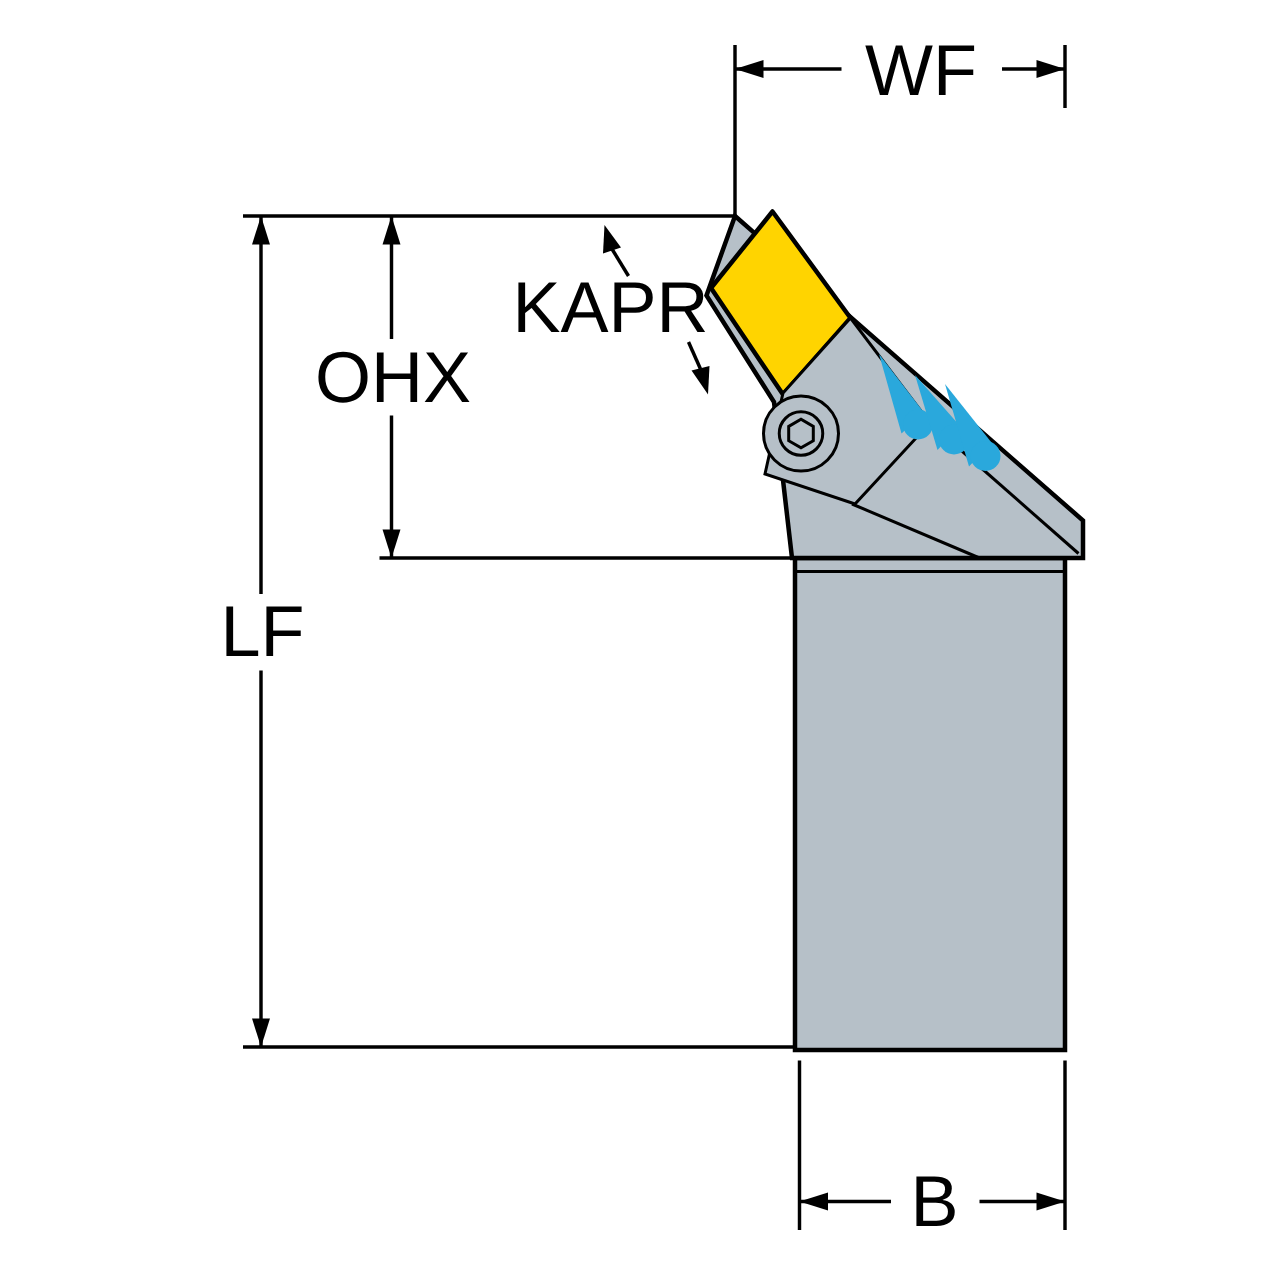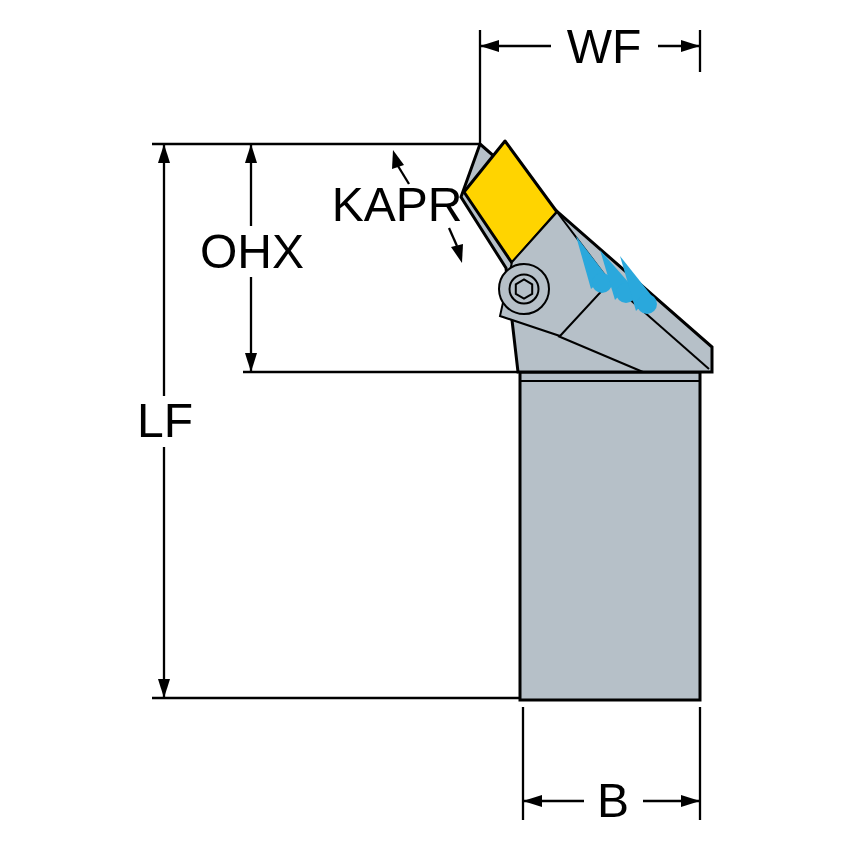--- a/index.html
+++ b/index.html
@@ -1,16 +1,16 @@
 <!DOCTYPE html>
 <html><head>
 <meta charset="utf-8">
 <style>
   html,body{margin:0;padding:0;background:#ffffff;}
-  .stage{width:716px;height:854px;position:relative;background:#ffffff;overflow:hidden;}
+  .stage{width:716px;height:854px;position:relative;background:#ffffff;overflow:hidden;padding-left:10px;}
   svg{display:block;}
   text{font-family:"Liberation Sans","DejaVu Sans",sans-serif;font-size:48px;fill:#000;stroke:none;}
   .outline{stroke-width:3;}
   .dim{stroke-width:2.3;}
   .thin{stroke-width:2;}
   .arrow{stroke:none;}
 </style>
 </head>
 <body>
 

